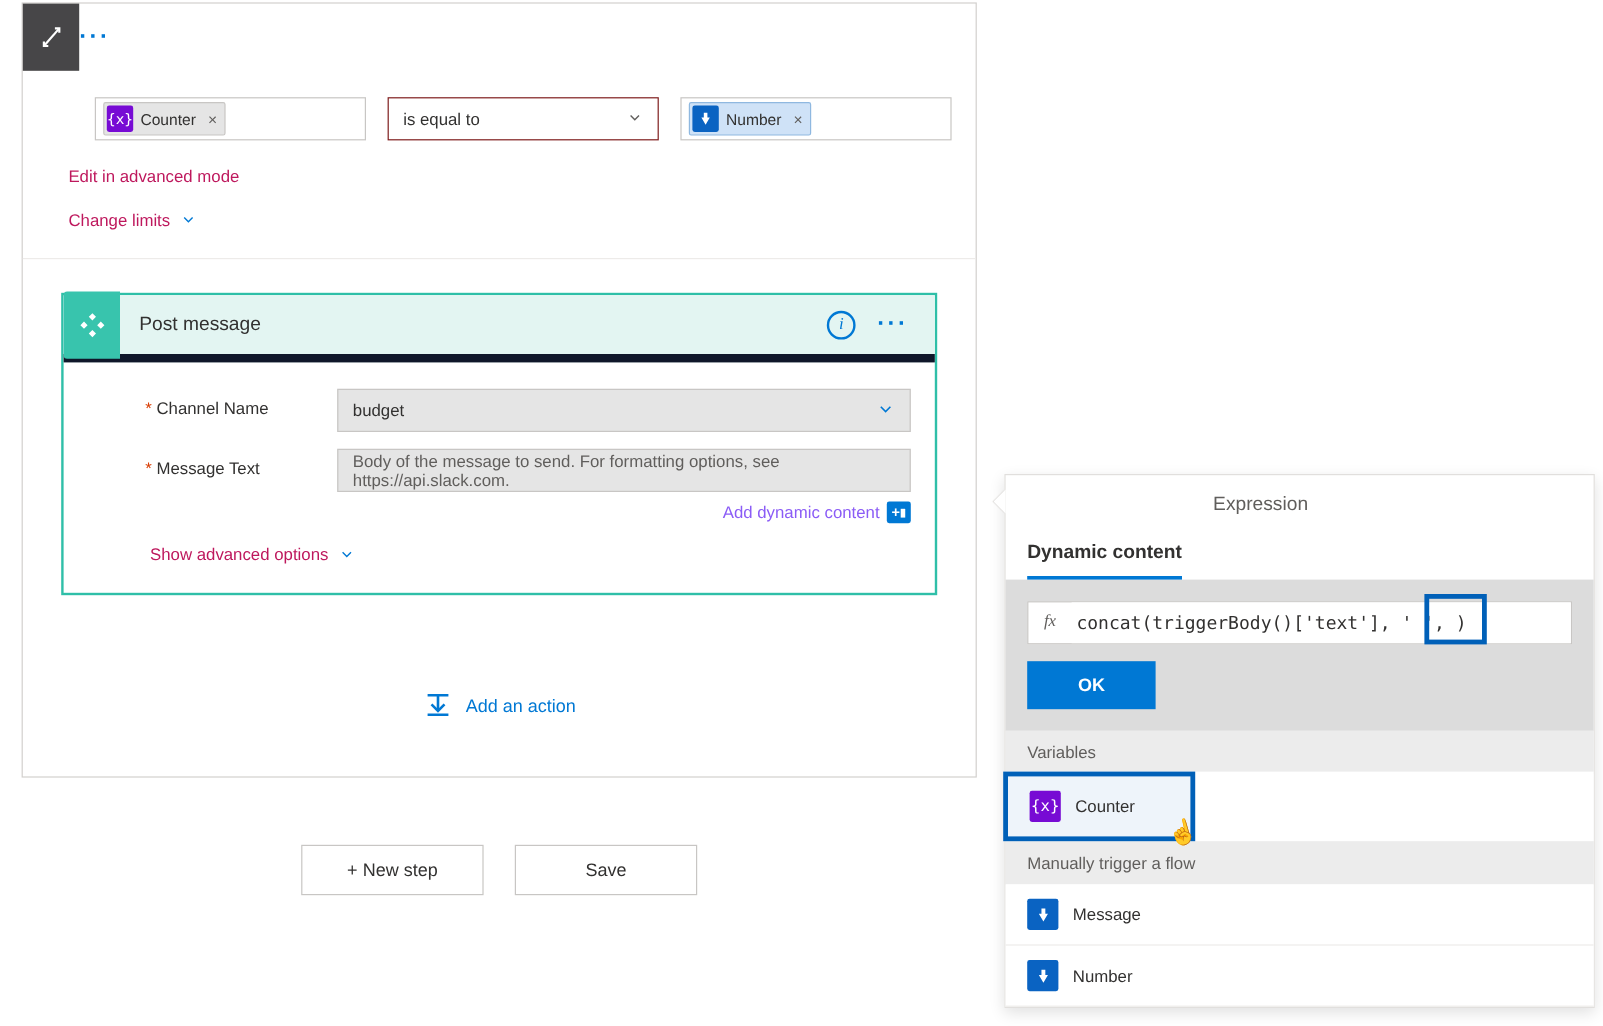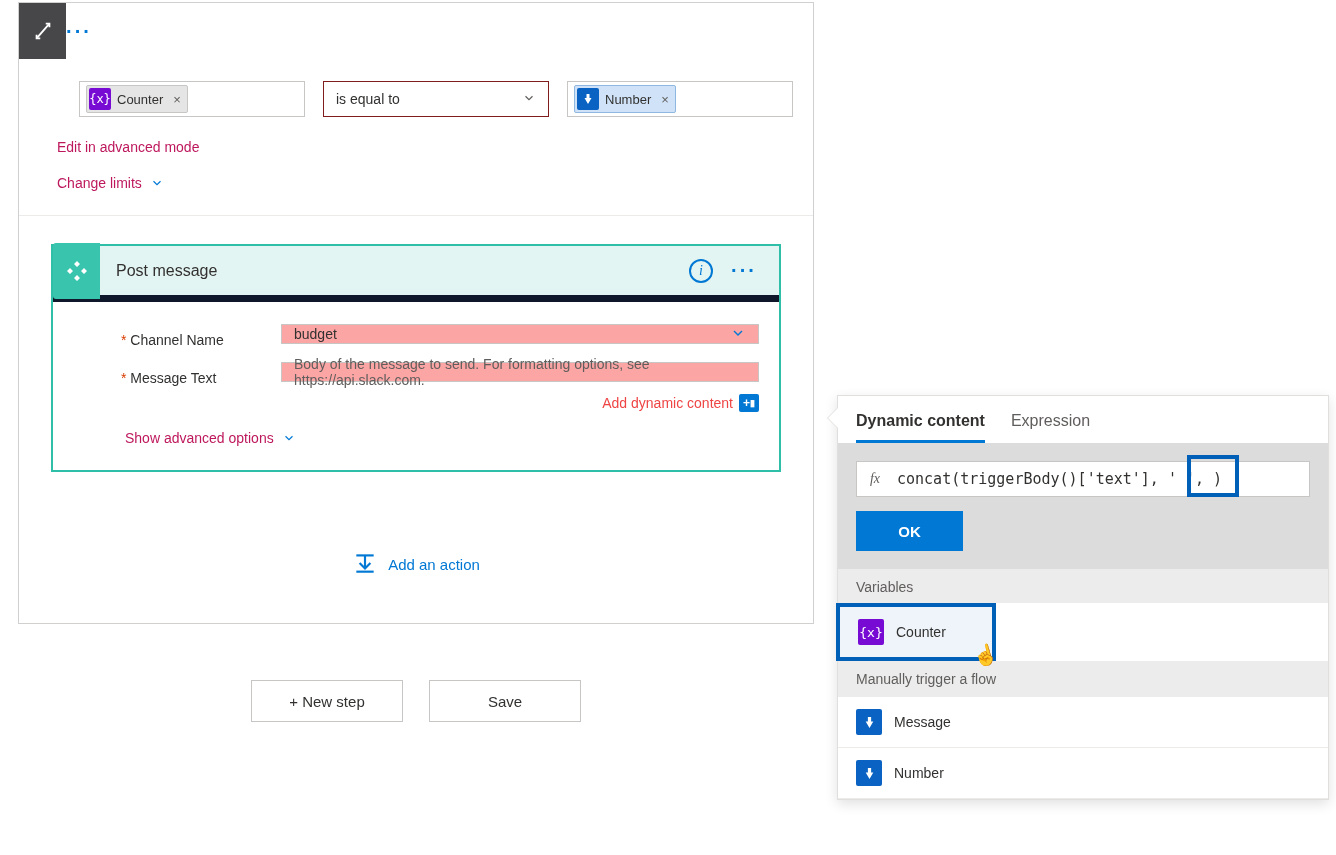--- a/index.html
+++ b/index.html
@@ -124,32 +124,32 @@
     width:24px;height:24px;border:2px solid #0078d4;border-radius:50%;
     display:inline-flex;align-items:center;justify-content:center;
     color:#0078d4;font-size:14px;font-style:italic;font-family:Georgia,serif;
     margin-right:18px;
   }
   .action-body { padding: 22px 20px 14px 20px; margin-left: 48px;}
   .form-row { display:flex; align-items:flex-start; margin-bottom:14px;}
   .form-label { width: 160px; font-size:14px; color:#323130; padding-top:8px;}
   .form-label .req { color:#d83b01;}
   .form-input {
-    flex:1; height:20px; border:1px solid #c8c6c4;
+    flex:1; height:36px; border:1px solid #c8c6c4;
     display:flex;align-items:center;justify-content:space-between;
     padding:0 12px; color:#323130;font-size:14px;
-    background:#fca5a5;
+    background:#e5e5e5;
   }
   .form-input.placeholder { color:#605e5c;}
   .form-input .caret { color:#0078d4;}
   .add-dyn-row {
     display:flex; justify-content:flex-end; align-items:center;
     padding-right: 0px; margin-top:-6px; margin-bottom:8px;
   }
-  .add-dyn { color:#ef4444; font-size:14px;}
+  .add-dyn { color:#8b5cf6; font-size:14px;}
   .dyn-badge {
     display:inline-flex;width:20px;height:18px;background:#0078d4;color:#fff;
     align-items:center;justify-content:center;font-size:12px;margin-left:6px;
     border-radius:2px;font-weight:bold;
   }
   .add-action-row {
     display:flex;align-items:center;justify-content:center;
     padding: 56px 0 44px 0; gap:10px;
   }
   .add-action-icon { color:#0078d4;}
@@ -176,21 +176,21 @@
   }
   .popout::before {
     content:""; position:absolute; left:-10px; top:12px;
     border-top:10px solid transparent;
     border-bottom:10px solid transparent;
     border-right:10px solid #fff;
     filter: drop-shadow(-1px 0 0 #e1dfdd);
   }
   .tabs { display:flex; gap:26px; padding:16px 18px 0 18px;}
   .tab { font-size:16px; padding-bottom:10px; color:#605e5c; cursor:pointer;}
-  .tab.active { color:#323130; font-weight:600; border-bottom:3px solid #0078d4;}
+  .tab.active { color:#323130; font-weight:600; border-bottom:3px solid #0078d4;margin-top:40px;}
   .fx-area { background:#dcdcdc; padding:18px;}
   .fx-row { display:flex; background:#fff; border:1px solid #c8c6c4; align-items:center; position:relative;}
   .fx-label { width:36px; text-align:center; font-style:italic; color:#605e5c; font-family:Georgia,serif;}
   .fx-input { flex:1; padding:8px 4px; font-family:Consolas,monospace; font-size:15px; color:#323130; border:none; outline:none;}
   .fx-highlight { position:absolute; top:-7px; height:42px; width:52px; border:4px solid #0060b8; pointer-events:none;}
   .ok-btn { margin-top:14px; width:107px;height:40px;background:#0078d4;color:#fff;border:none;font-weight:600;font-size:15px;cursor:pointer;}
   .section-label { background:#ececec; color:#605e5c; font-size:14px; padding:10px 18px;}
   .dyn-list { background:#fff;}
   .dyn-item {
     display:flex;align-items:center;gap:12px;

